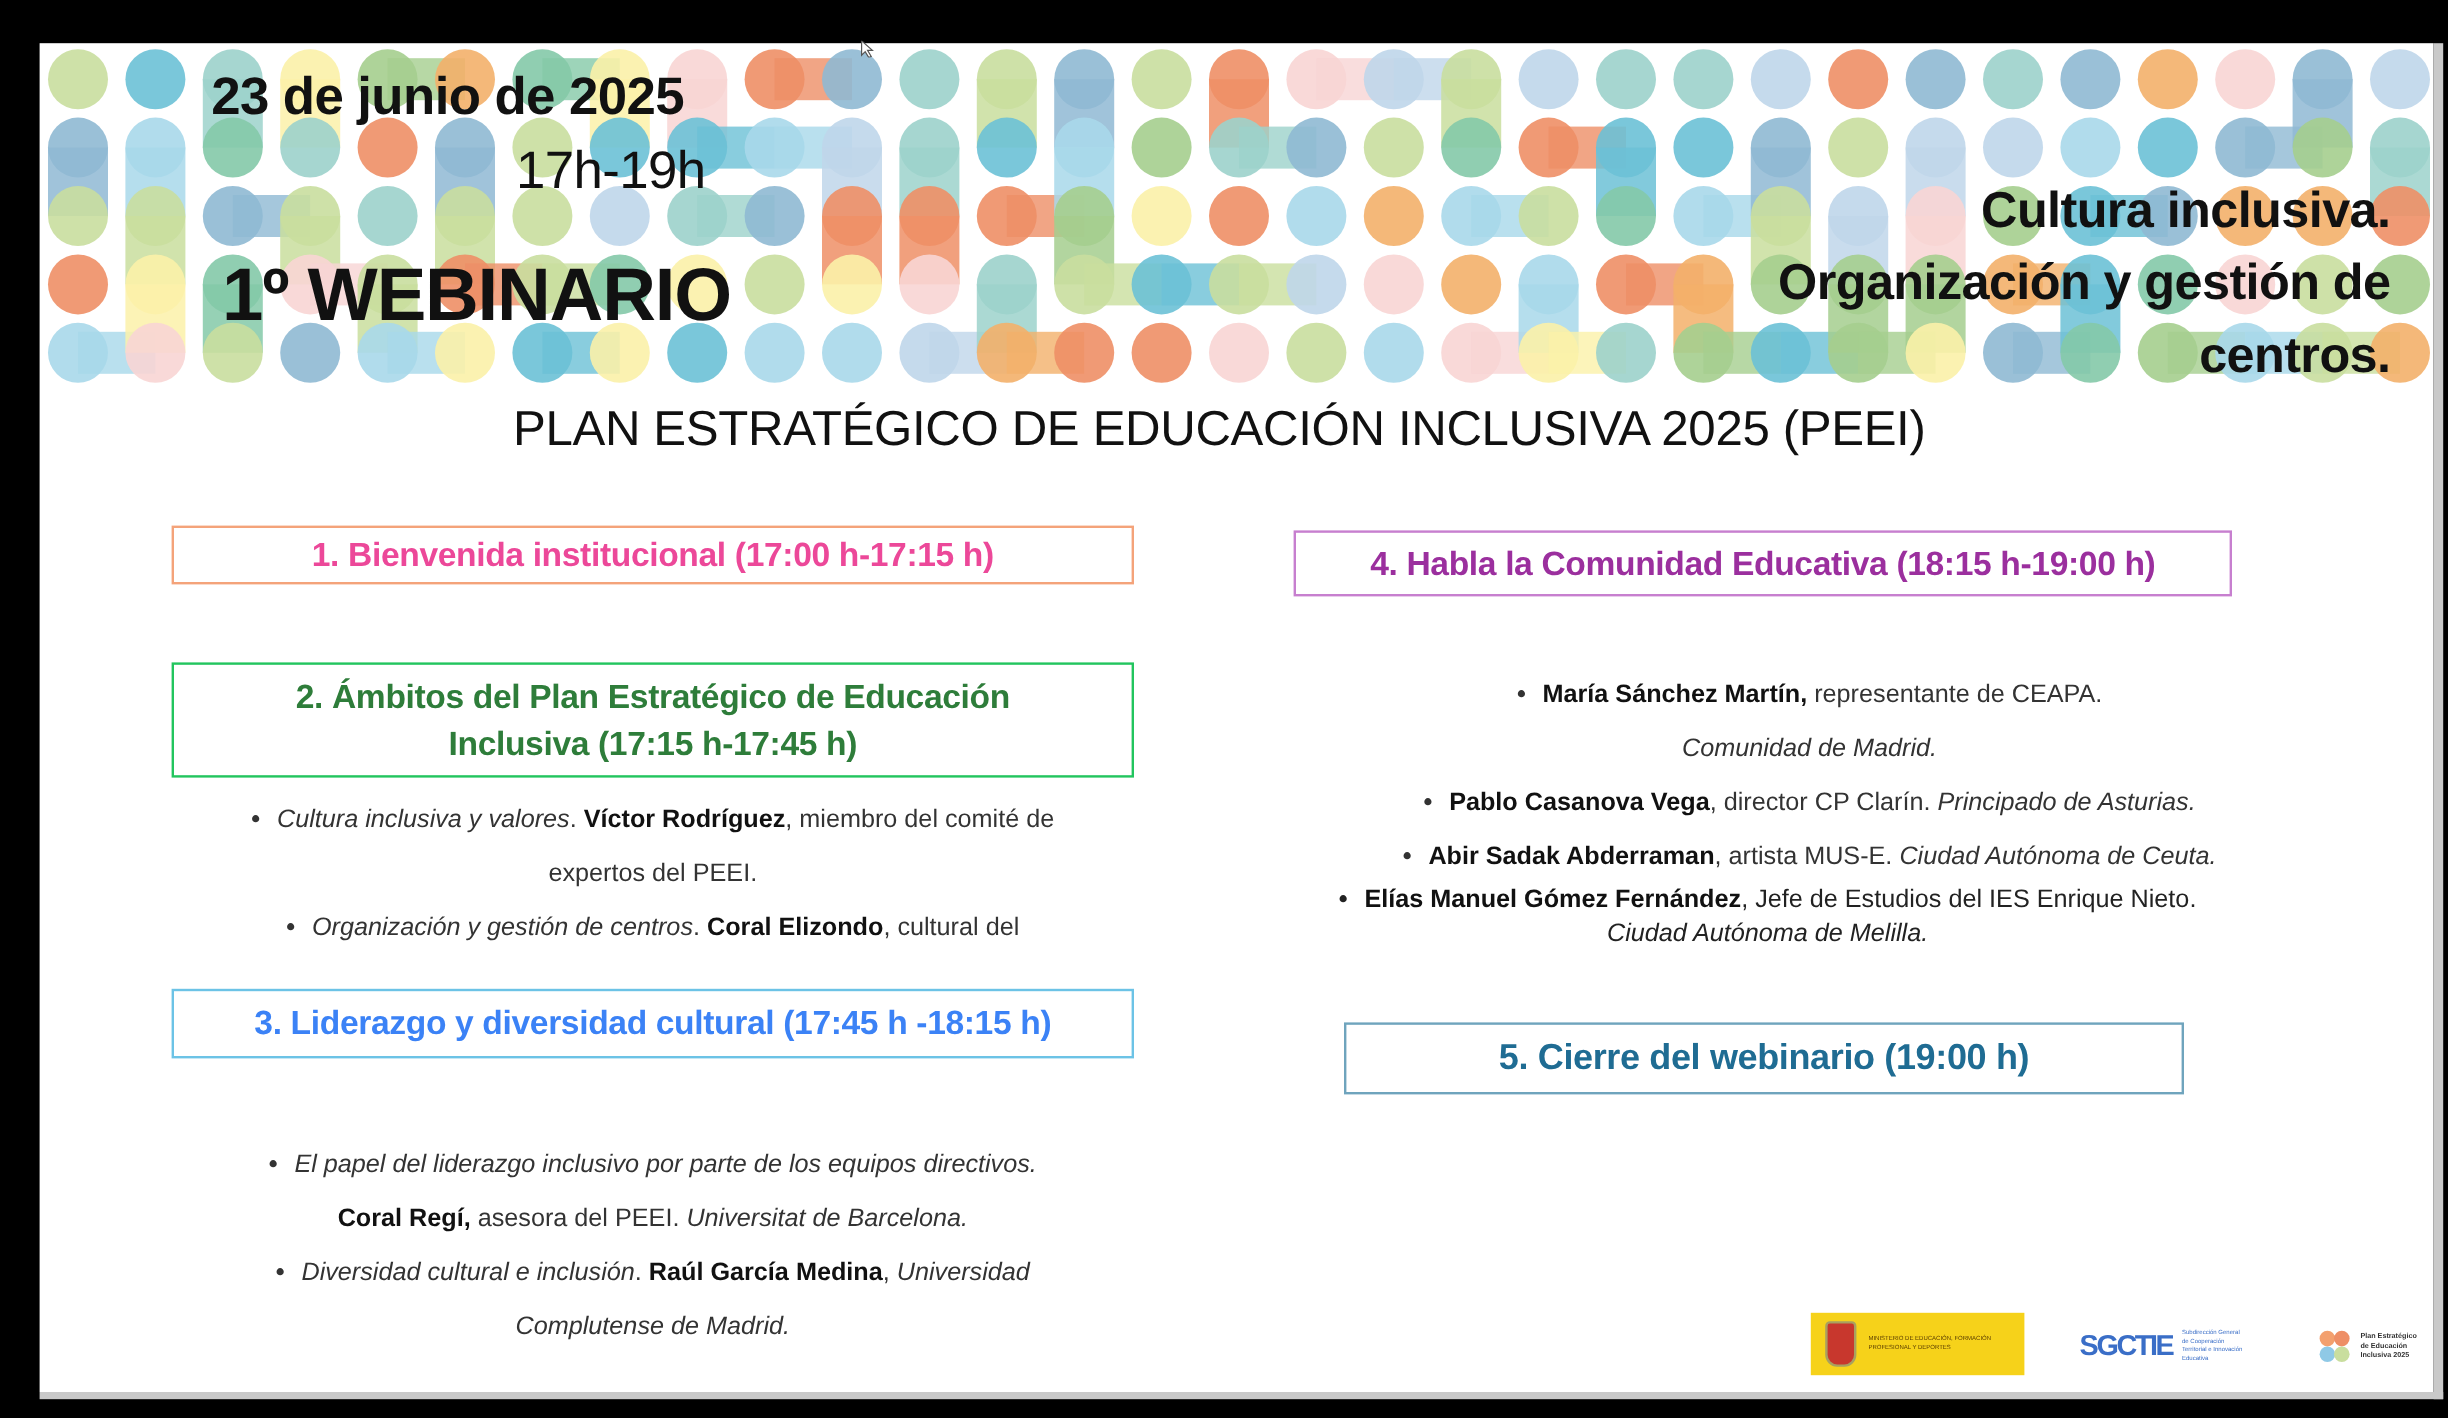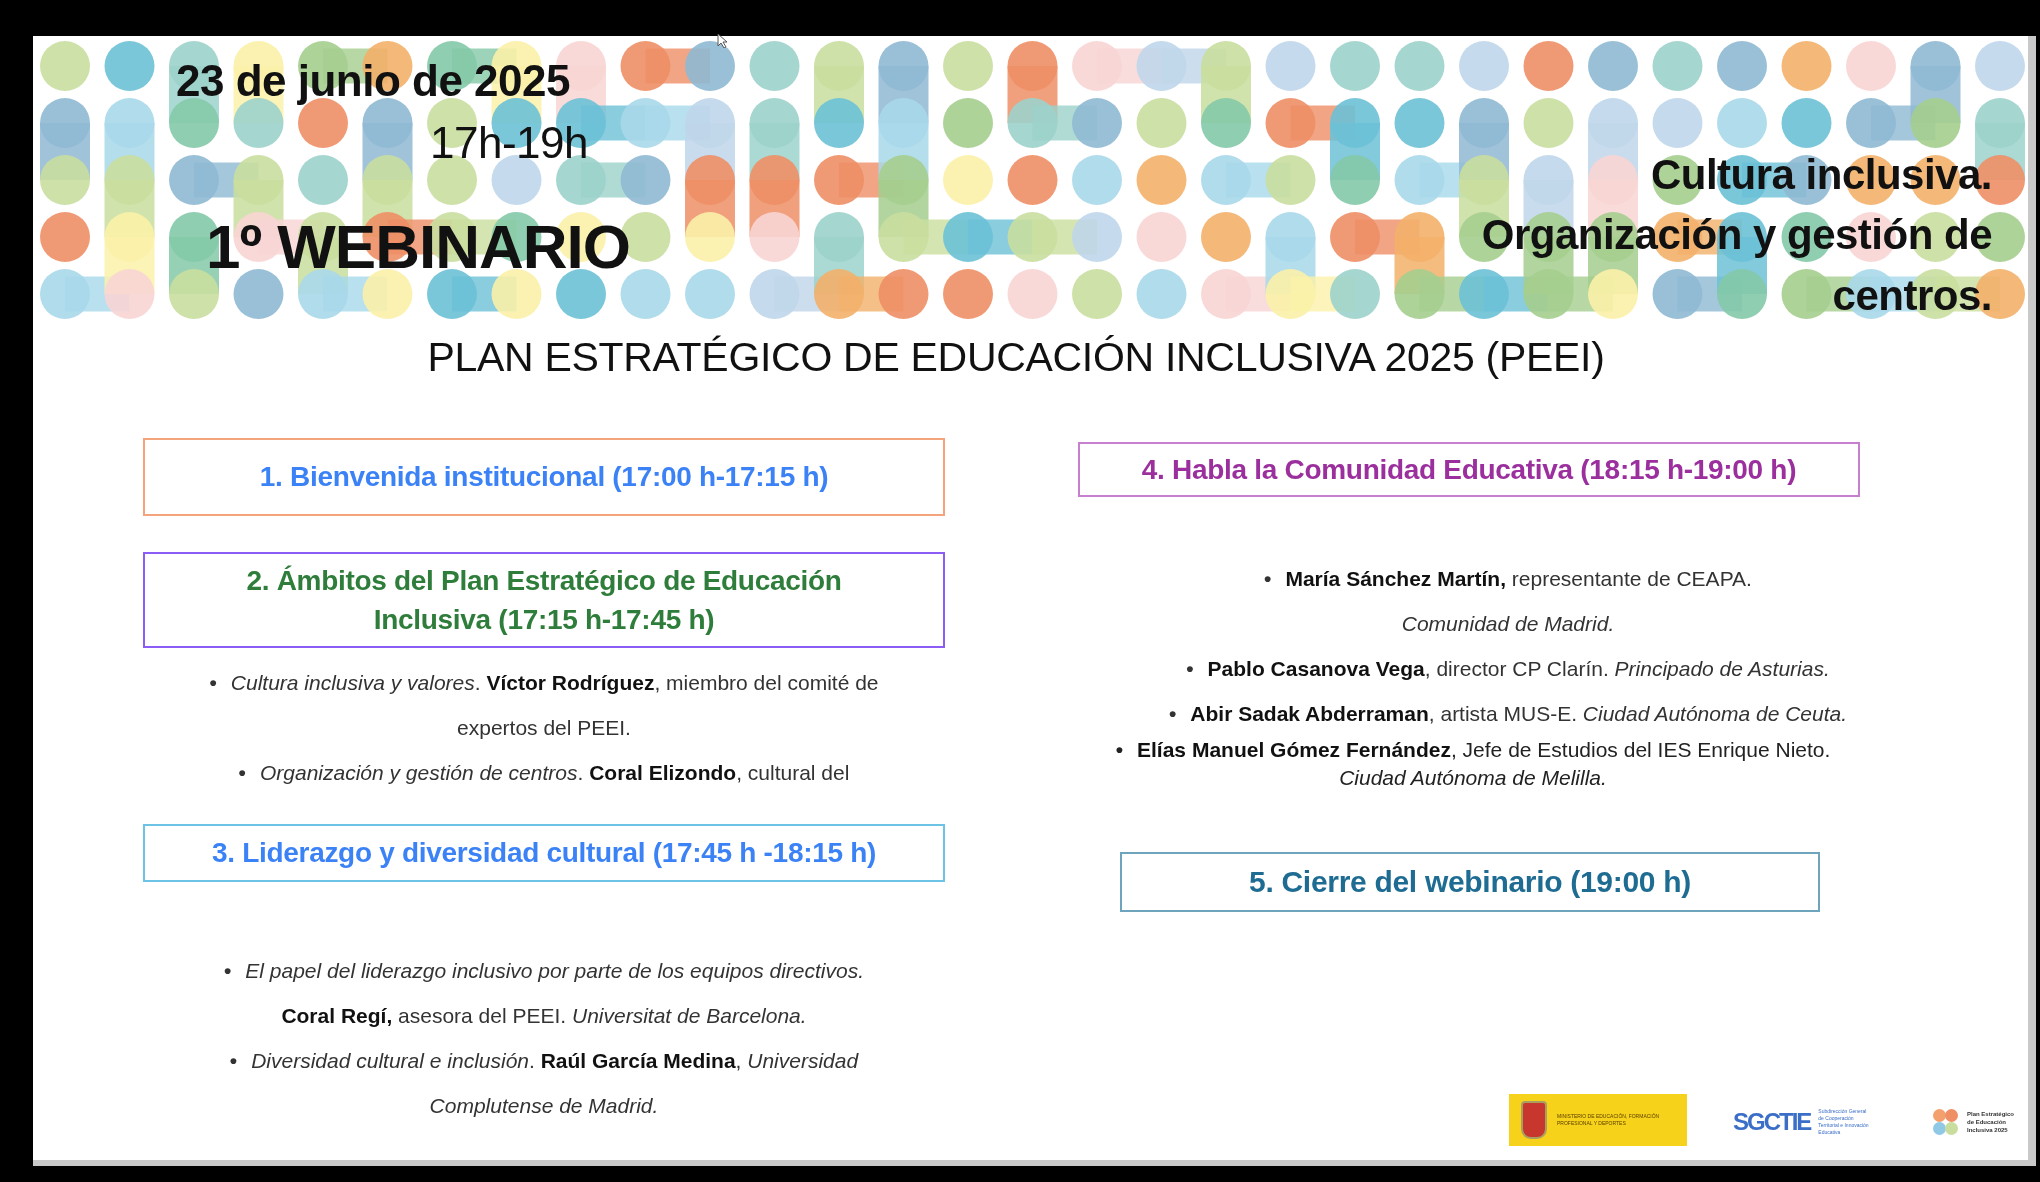--- a/index.html
+++ b/index.html
@@ -15,38 +15,38 @@
     position: absolute; left: 2028px; top: 36px; width: 8px; height: 1130px; background: #c9c9c9;
   }
   .slide-shadow-b {
     position: absolute; left: 33px; top: 1160px; width: 2003px; height: 6px; background: #c9c9c9;
   }
   .banner { position: absolute; left: 0; top: 0; width: 1995px; height: 300px; }
   .banner svg { display: block; }
   .banner-text { position: absolute; color: #111; font-weight: bold; white-space: nowrap; }
   .date { left: 143px; top: 20px; font-size: 44px; letter-spacing: -0.5px; }
   .time { left: 397px; top: 82px; font-size: 44px; font-weight: normal; letter-spacing: -0.5px; }
-  .webinar { left: 152px; top: 175px; font-size: 62px; letter-spacing: -1px; margin-left: 21px; }
+  .webinar { left: 152px; top: 175px; font-size: 62px; letter-spacing: -1px; }
   .topic { right: 36px; text-align: right; font-size: 42px; letter-spacing: -0.5px; }
   .topic1 { top: 115px; }
   .topic2 { top: 175px; }
   .topic3 { top: 236px; }
 
   .main-title {
     position: absolute; left: 0; width: 1966px; top: 298px; text-align: center;
     font-size: 41px; color: #111; letter-spacing: -0.3px;
   }
   .box {
     position: absolute; background: #fff; text-align: center; font-weight: bold;
     display: flex; align-items: center; justify-content: center; box-sizing: border-box;
     letter-spacing: -0.3px;
   }
   .box span { display: block; }
-  .box1 { left: 110px; top: 402px; width: 802px; height: 78px; border: 2px solid #f4a37a; color: #3b82f6; font-size: 28px; }
-  .box2 { left: 110px; top: 516px; width: 802px; height: 96px; border: 2px solid #8b5cf6; color: #2e7d3a; font-size: 28px; line-height: 39px; }
+  .box1 { left: 110px; top: 402px; width: 802px; height: 49px; border: 2px solid #f4a37a; color: #ec4899; font-size: 28px; }
+  .box2 { left: 110px; top: 516px; width: 802px; height: 96px; border: 2px solid #22c55e; color: #2e7d3a; font-size: 28px; line-height: 39px; }
   .box3 { left: 110px; top: 788px; width: 802px; height: 58px; border: 2px solid #6cc3e6; color: #3b82f6; font-size: 28px; }
   .box4 { left: 1045px; top: 406px; width: 782px; height: 55px; border: 2px solid #c77fcf; color: #9B2F9E; font-size: 28px; }
   .box5 { left: 1087px; top: 816px; width: 700px; height: 60px; border: 2px solid #6fa4bd; color: #1F6C93; font-size: 30px; }
 
   .bullets { position: absolute; text-align: center; color: #333; font-size: 21px; }
   .bullet-line { display: block; white-space: nowrap; }
   .bullet-line .dot { margin-right: 14px; font-weight: bold; }
   .b { font-weight: bold; color: #111; }
   .i { font-style: italic; }
 

